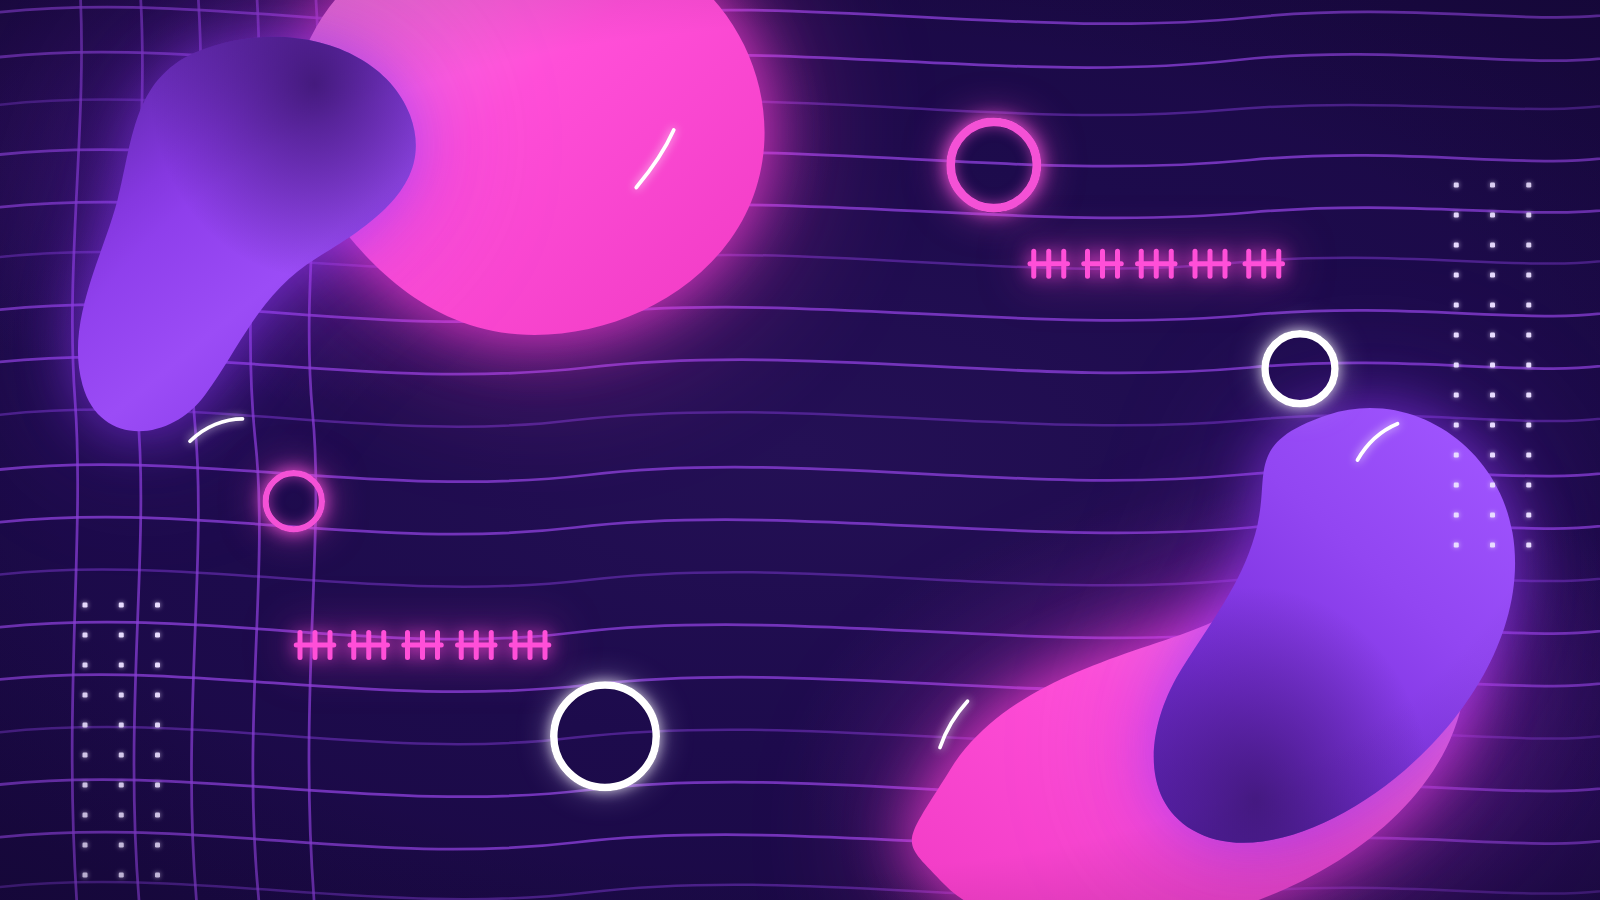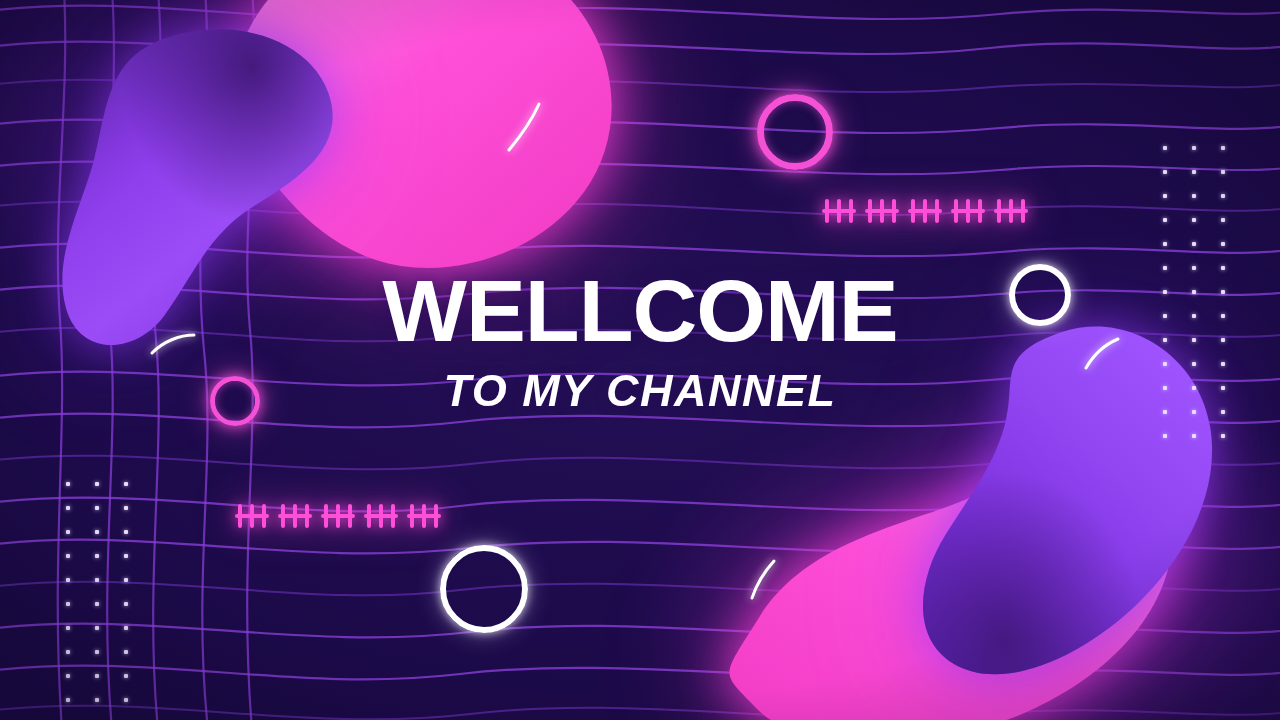--- a/index.html
+++ b/index.html
@@ -444,19 +444,15 @@
     <svg width="40" height="36" viewBox="0 0 40 36">
         <path d="M4,32 C12,18 24,8 36,3"></path>
       </svg>
   </div>
   <div class="arc" id="arc-bl">
     <svg width="32" height="44" viewBox="0 0 32 44">
         <path d="M26,3 C16,14 8,28 4,40"></path>
       </svg>
   </div>
 
-  <div id="headline-block">
-    <h1 id="title">WELLCOME</h1>
-    <div id="subtitle">TO MY CHANNEL</div>
-  </div>
 
   <div class="vignette"></div>
 </div>
 
 </body></html>

